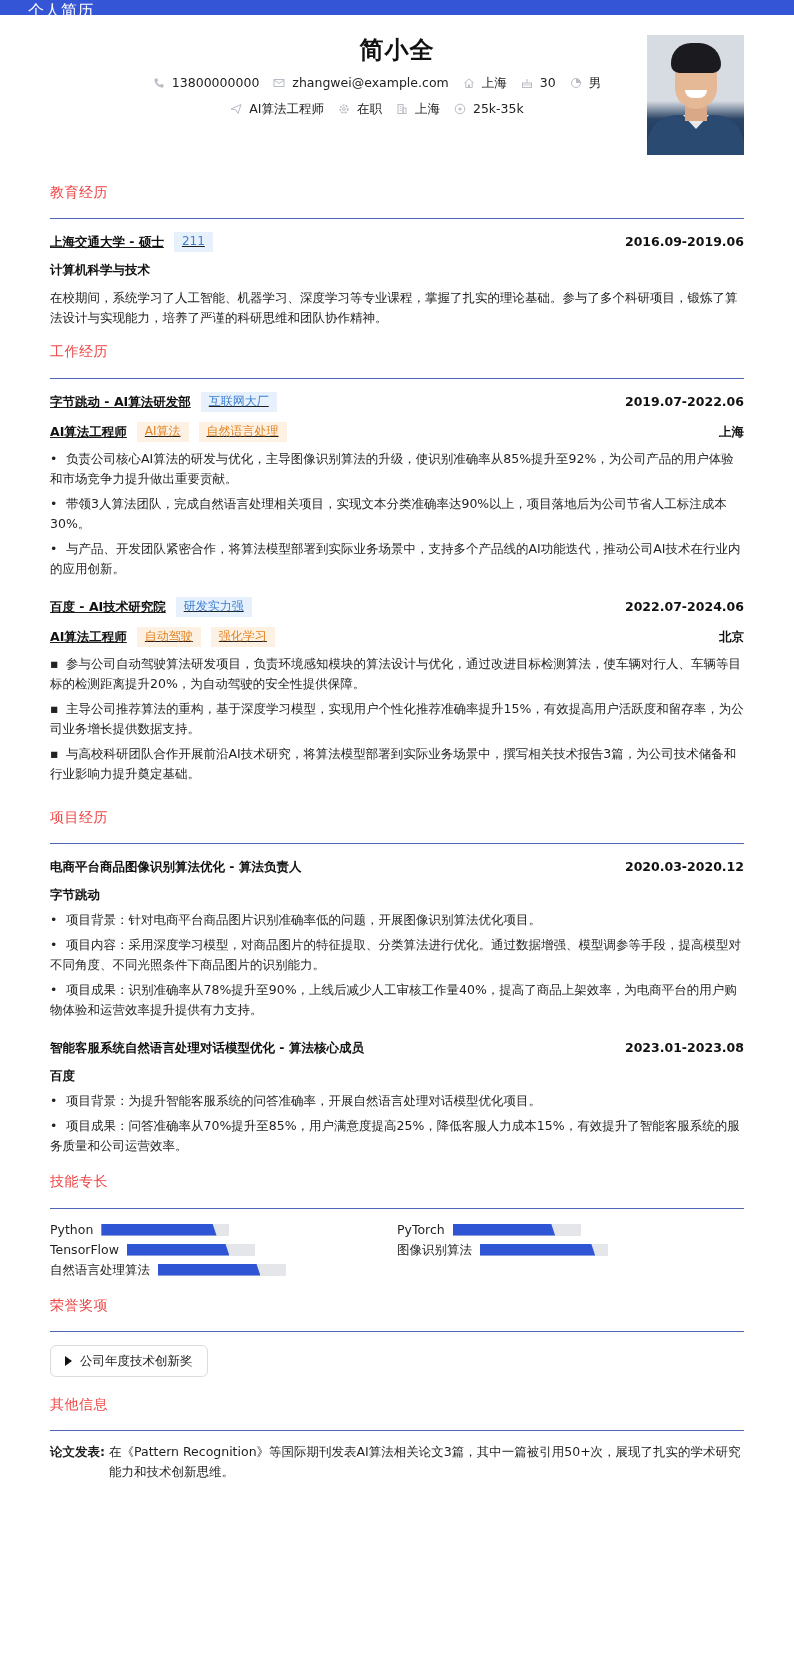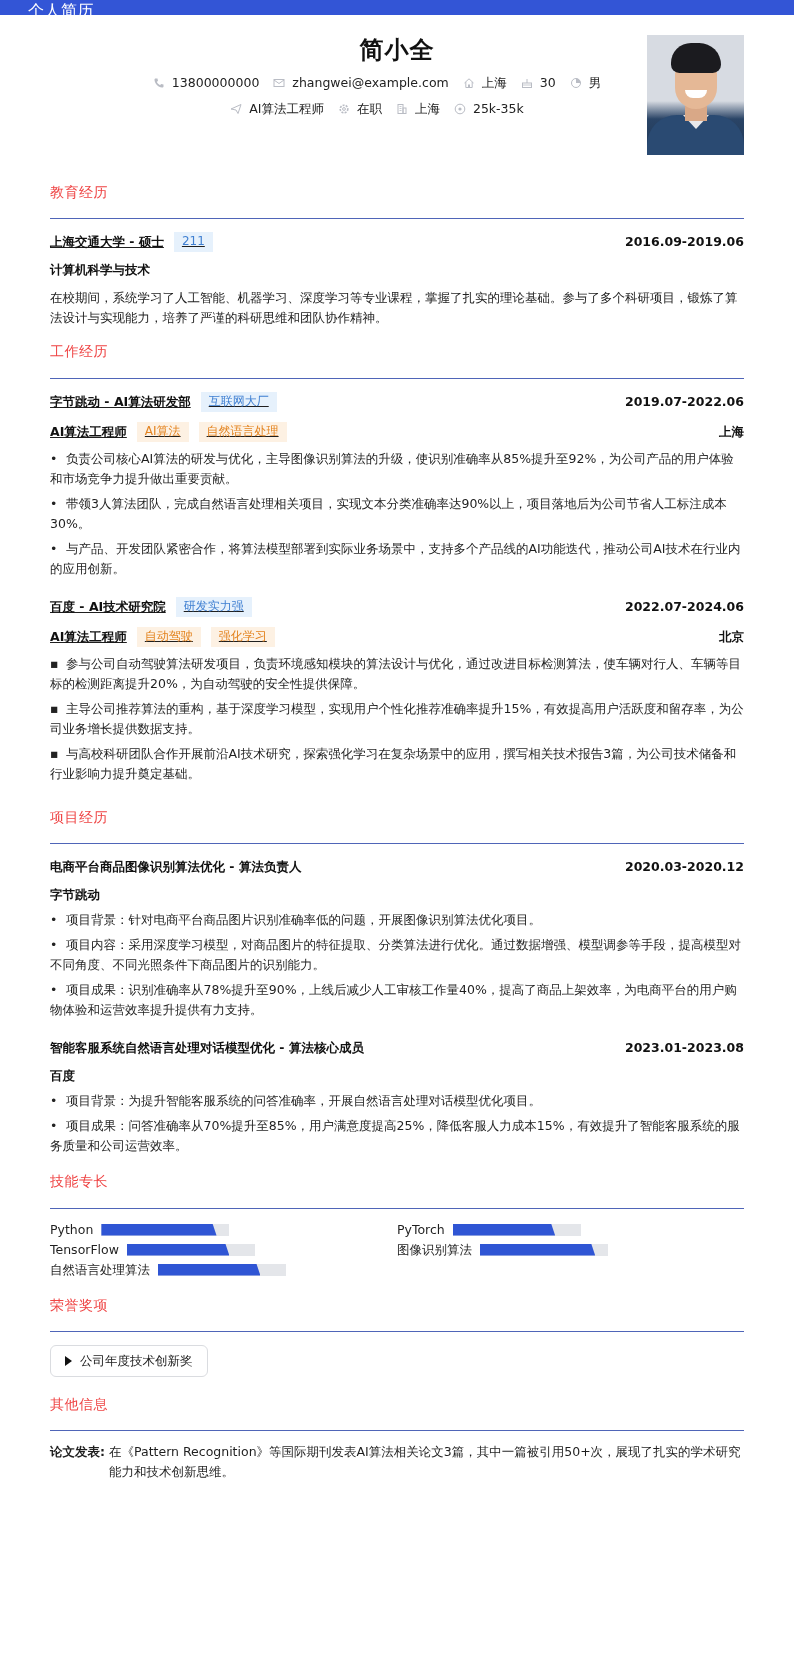--- a/index.html
+++ b/index.html
@@ -266,21 +266,21 @@
         <div class="left-group">
           <span class="bold">AI算法工程师</span>
           <span class="tag orange">自动驾驶</span>
           <span class="tag orange">强化学习</span>
         </div>
         <span class="bold">北京</span>
       </div>
       <ul class="bullets square">
         <li><span class="dot"></span><span>参与公司自动驾驶算法研发项目，负责环境感知模块的算法设计与优化，通过改进目标检测算法，使车辆对行人、车辆等目标的检测距离提升20%，为自动驾驶的安全性提供保障。</span></li>
         <li><span class="dot"></span><span>主导公司推荐算法的重构，基于深度学习模型，实现用户个性化推荐准确率提升15%，有效提高用户活跃度和留存率，为公司业务增长提供数据支持。</span></li>
-        <li><span class="dot"></span><span>与高校科研团队合作开展前沿AI技术研究，探索强化学习在复杂场景中的应用，撰写相关技术报告3篇，为公司技术储备和行业影响力提升奠定基础。</span></li>
+        <li><span class="dot"></span><span>与高校科研团队合作开展前沿AI技术研究，将算法模型部署到实际业务场景中，撰写相关技术报告3篇，为公司技术储备和行业影响力提升奠定基础。</span></li>
       </ul>
     </div>
   </div>
 
   <div class="section" style="margin-top:22px">
     <div class="sec-title">项目经历</div>
 
     <div class="job">
       <div class="row">
         <span class="bold">电商平台商品图像识别算法优化 - 算法负责人</span>

